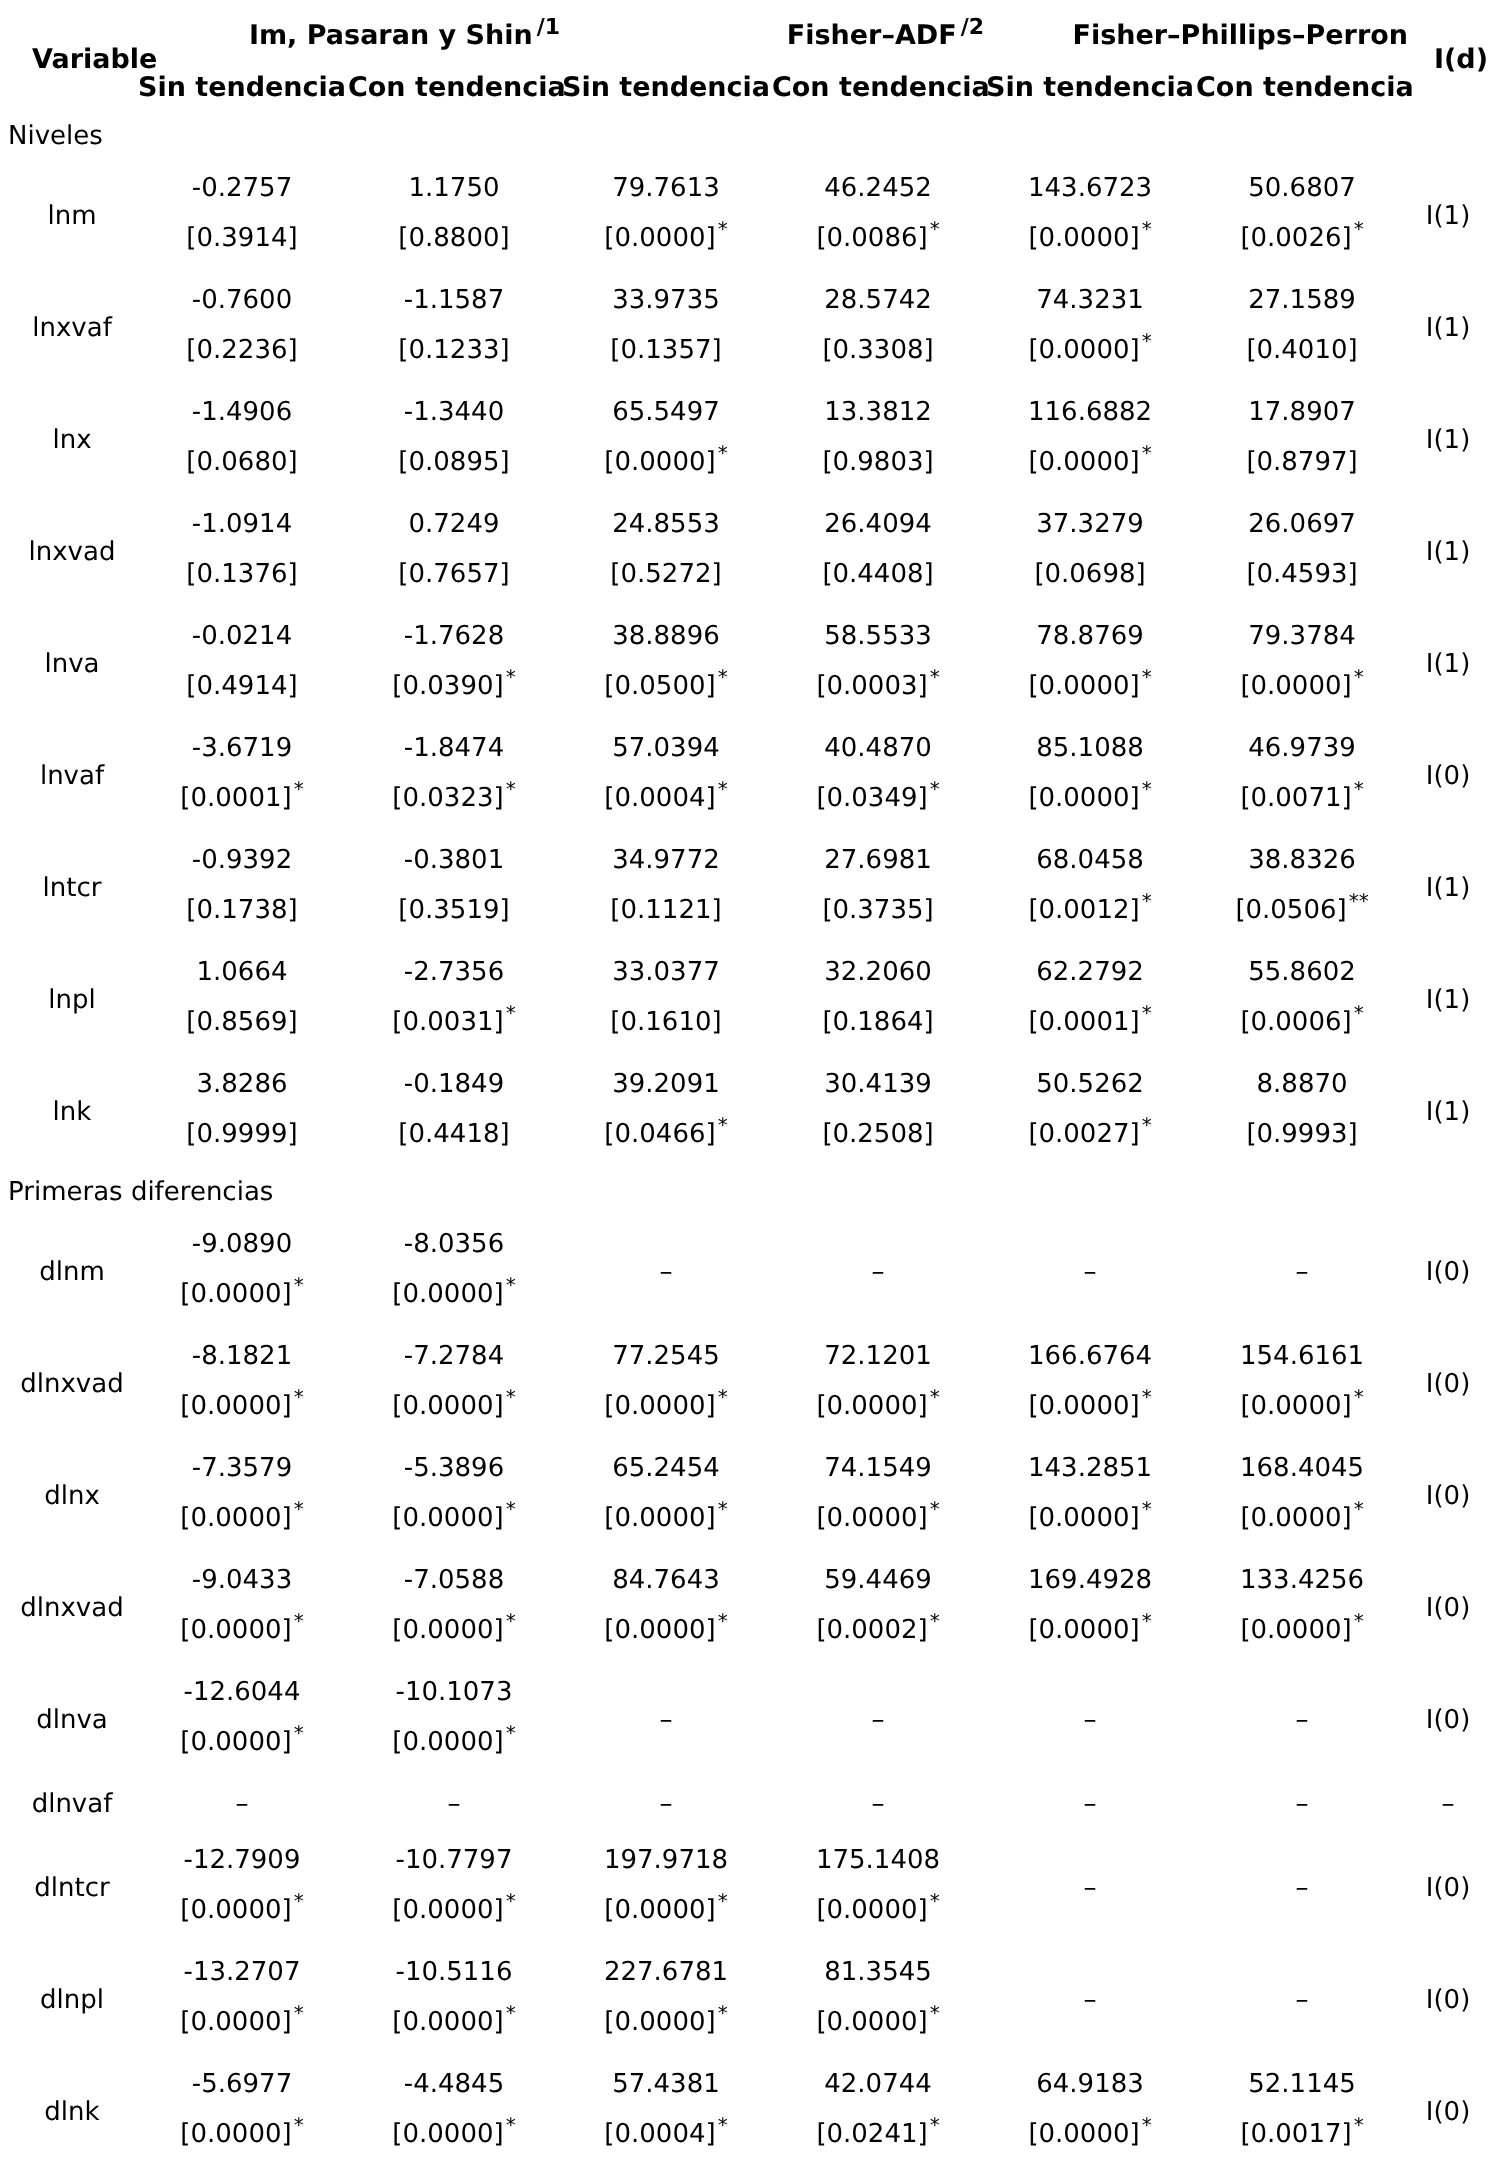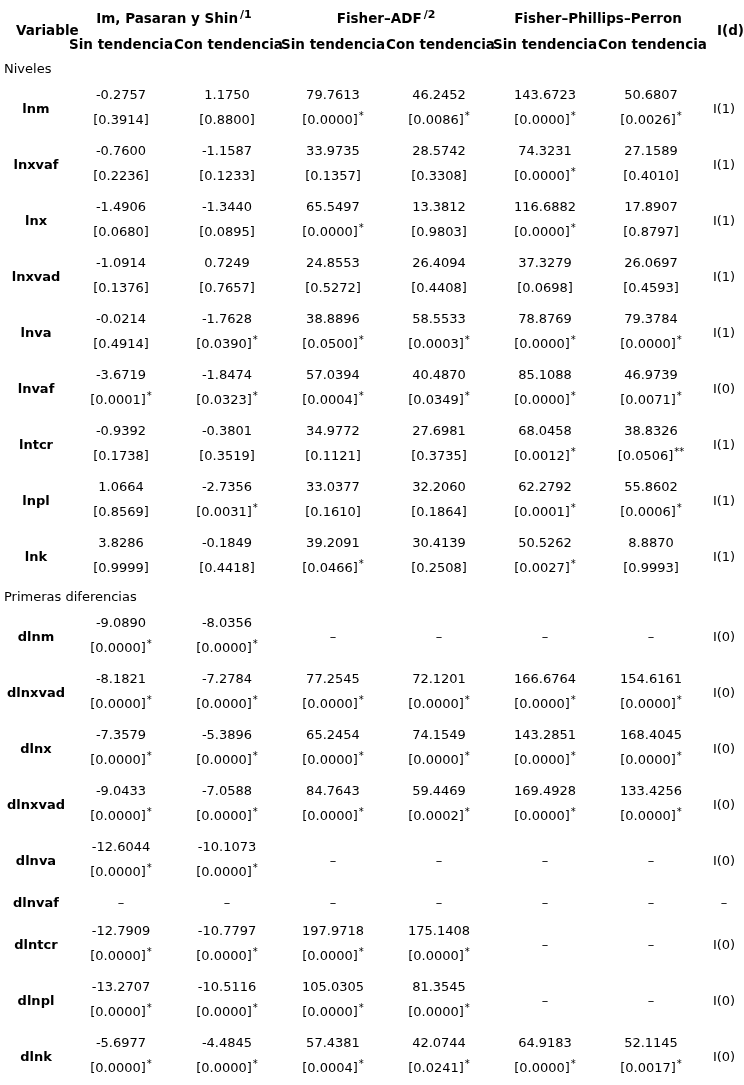--- a/index.html
+++ b/index.html
@@ -29,21 +29,21 @@
     font-weight: bold;
     font-size: 13.5px;
     white-space: nowrap;
   }
   .var-th {
     text-align: left;
     vertical-align: middle;
     padding-left: 16px;
   }
   .group-th {
-    text-align: center;
+    text-align: right;
     vertical-align: middle;
     height: 28px;
   }
   .ord-th {
     text-align: right;
     vertical-align: middle;
   }
   .sub-th {
     vertical-align: middle;
     height: 24px;
@@ -65,21 +65,20 @@
   .data-row td {
     text-align: center;
     vertical-align: middle;
     white-space: nowrap;
   }
   .data-row.two-line { height: 56px; }
   .data-row.one-line { height: 28px; }
   .var-cell {
     text-align: left;
     padding-left: 4px !important;
-    font-weight: bold;
   }
   .stat-line {
     height: 28px;
     line-height: 30px;
   }
   .p-line {
     height: 28px;
     line-height: 24px;
   }
   .star {
@@ -531,21 +530,21 @@
         <td class="var-cell">dlnpl</td>
         <td class="num-cell">
           <div class="stat-line">-13.2707</div>
           <div class="p-line"><span>[0.0000]</span><span class="star">*</span></div>
         </td>
         <td class="num-cell">
           <div class="stat-line">-10.5116</div>
           <div class="p-line"><span>[0.0000]</span><span class="star">*</span></div>
         </td>
         <td class="num-cell">
-          <div class="stat-line">105.0305</div>
+          <div class="stat-line">227.6781</div>
           <div class="p-line"><span>[0.0000]</span><span class="star">*</span></div>
         </td>
         <td class="num-cell">
           <div class="stat-line">81.3545</div>
           <div class="p-line"><span>[0.0000]</span><span class="star">*</span></div>
         </td>
         <td class="num-cell"><span class="dash">–</span></td>
         <td class="num-cell"><span class="dash">–</span></td>
         <td class="ord-cell">I(0)</td>
       </tr>

